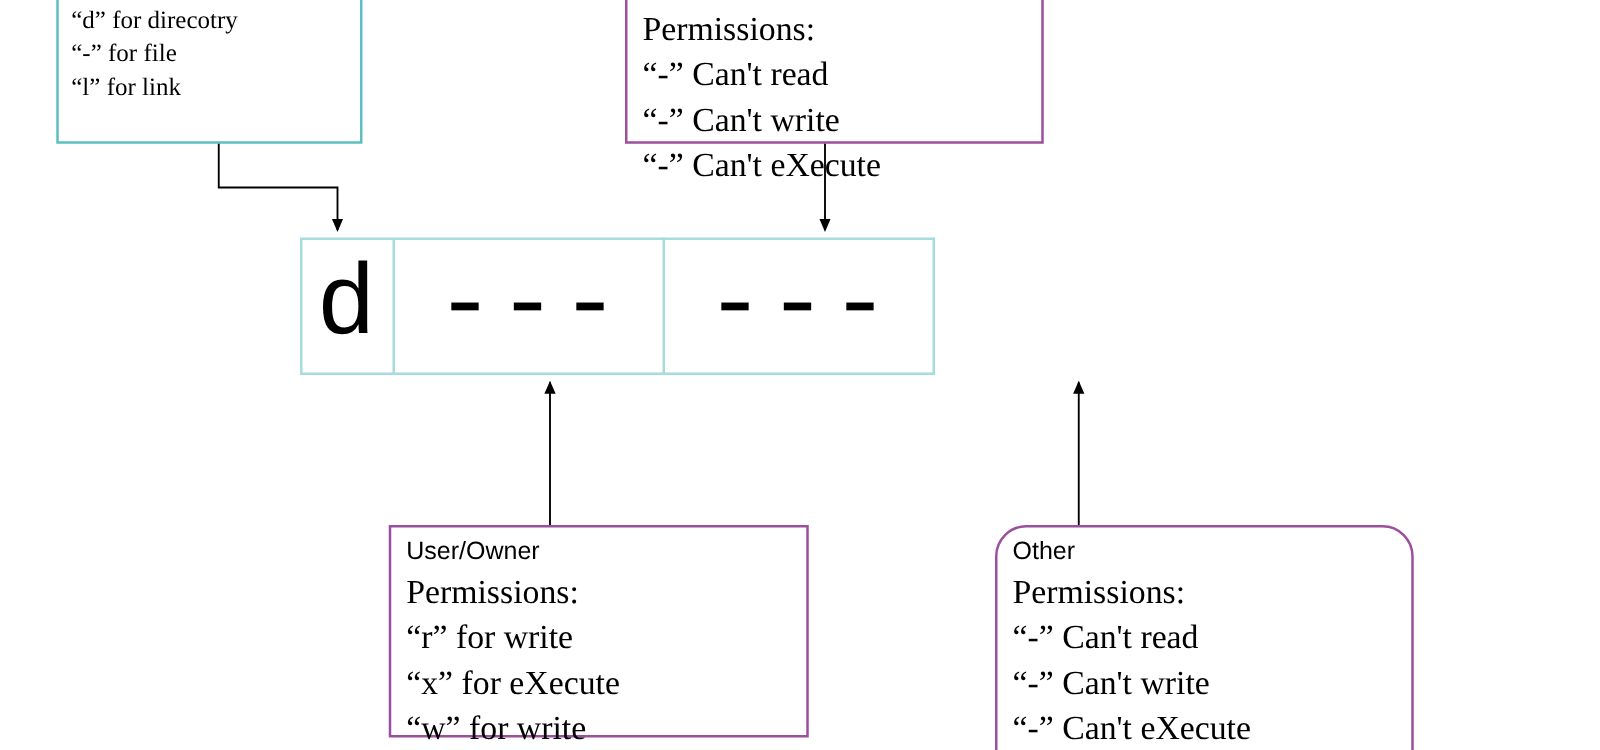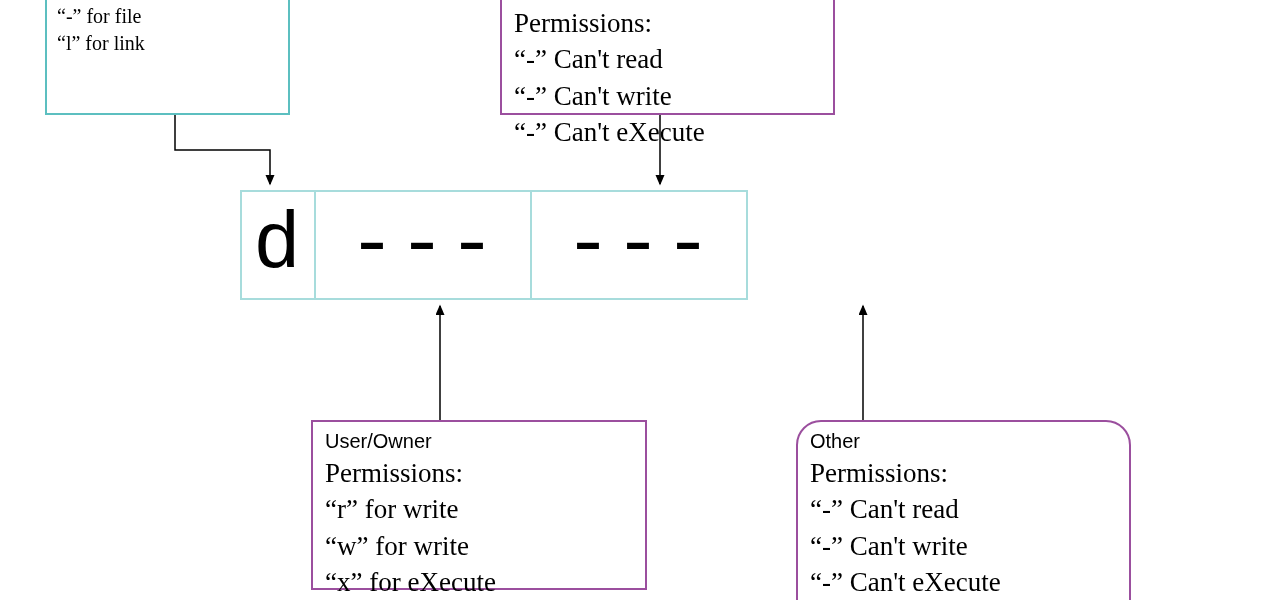--- a/index.html
+++ b/index.html
@@ -71,20 +71,21 @@
       width: 1280px;
       height: 600px;
       pointer-events: none;
     }
   </style>
 </head>
 <body>
 
 <div class="box-teal" style="left:45px; top:-30px; width:245px; height:145px;">
   <div class="box-title" style="visibility:hidden;">Type of file:</div>
+  <div class="serif">“d” for direcotry</div>
   <div class="serif">“-”  for file</div>
   <div class="serif">“l”  for link</div>
 </div>
 
 <div class="box-purple" style="left:500px; top:-30px; width:335px; height:145px;">
   <div class="box-title" style="visibility:hidden;">Group</div>
   <div class="mono">Permissions:</div>
   <div class="mono">“-” Can't read</div>
   <div class="mono">“-” Can't write</div>
   <div class="mono">“-” Can't eXecute</div>
@@ -93,22 +94,22 @@
 <div class="perm-string">
   <div class="cell cell-d">d</div>
   <div class="cell cell-dash">---</div>
   <div class="cell cell-dash">---</div>
 </div>
 
 <div class="box-purple" style="left:311px; top:420px; width:336px; height:170px;">
   <div class="box-title">User/Owner</div>
   <div class="mono">Permissions:</div>
   <div class="mono">“r” for write</div>
+  <div class="mono">“x” for eXecute</div>
   <div class="mono">“w” for write</div>
-  <div class="mono">“x” for eXecute</div>
 </div>
 
 <div class="box-purple" style="left:796px; top:420px; width:335px; height:216px;border-radius:25px;">
   <div class="box-title">Other</div>
   <div class="mono">Permissions:</div>
   <div class="mono">“-” Can't read</div>
   <div class="mono">“-” Can't write</div>
   <div class="mono">“-” Can't eXecute</div>
 </div>
 

